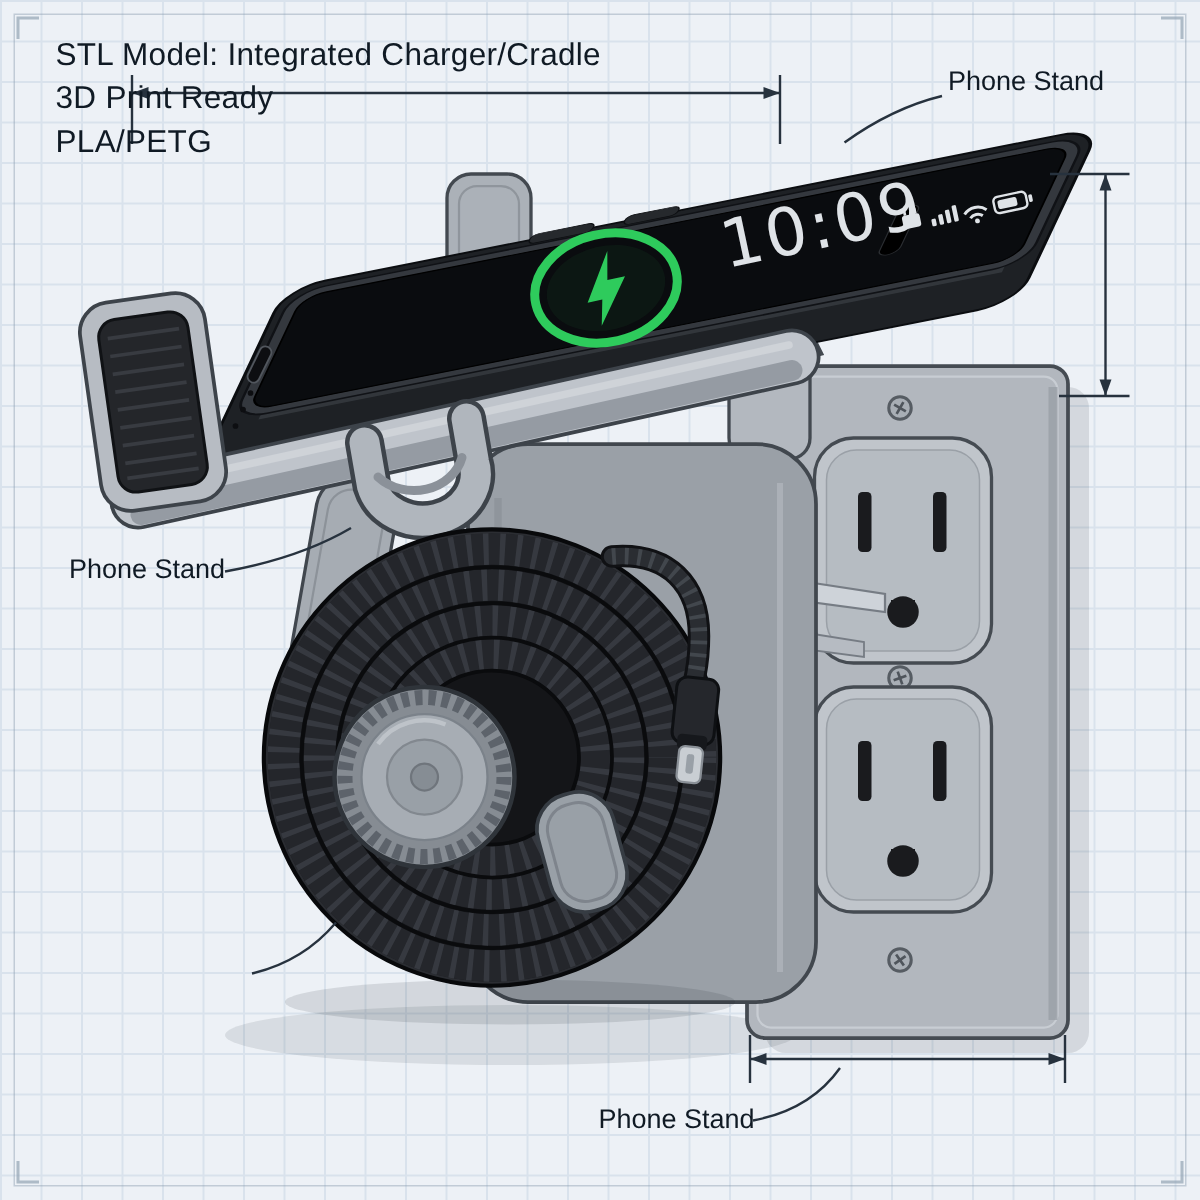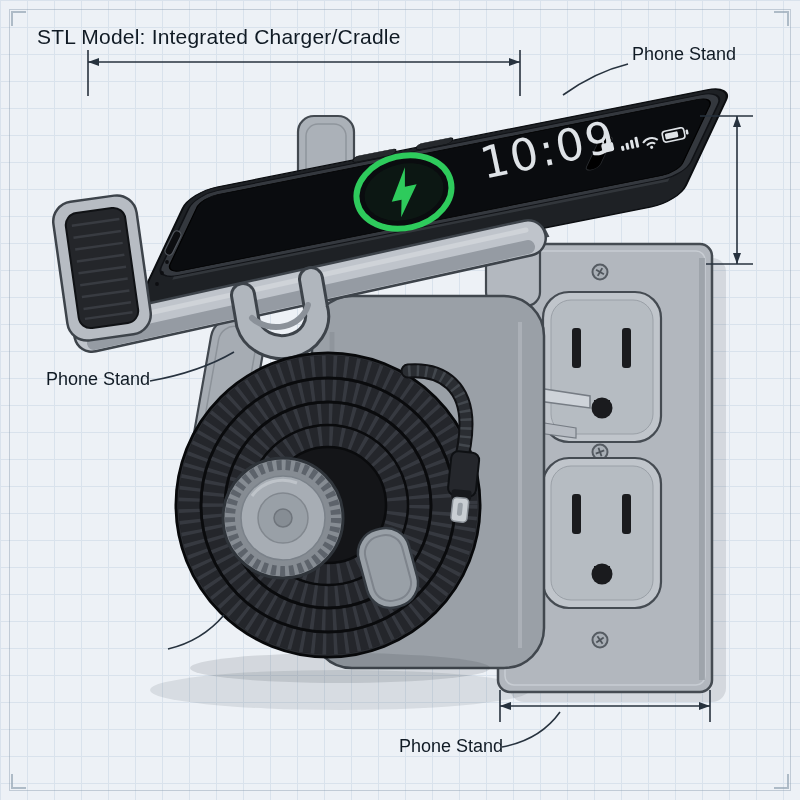--- a/index.html
+++ b/index.html
@@ -265,18 +265,20 @@
     <g>
       <path class="dim" d="M 628 64 Q 595 72 563 95"></path>
       <path class="dim" d="M 150 381 Q 200 372 234 352"></path>
       <path class="dim" d="M 168 649 Q 202 641 224 615"></path>
       <path class="dim" d="M 502 747 Q 540 740 560 712"></path>
     </g>
   </svg>
 
   <div class="title">
     <div>STL Model: Integrated Charger/Cradle</div>
+    <div>3D Print Ready</div>
+    <div>PLA/PETG</div>
   </div>
 
   <div class="callout callout-top-right">Phone Stand</div>
   <div class="callout callout-left">Phone Stand</div>
   <div class="callout callout-bottom">Phone Stand</div>
 </div>
 
 </body></html>

